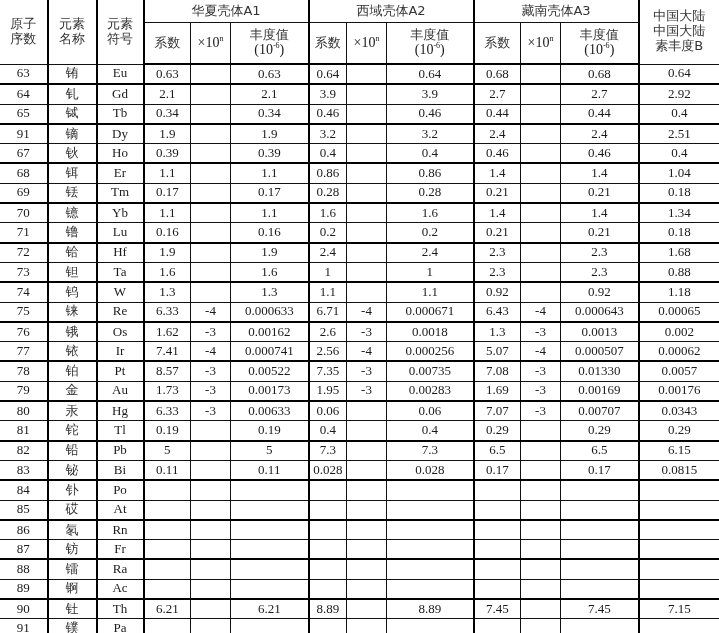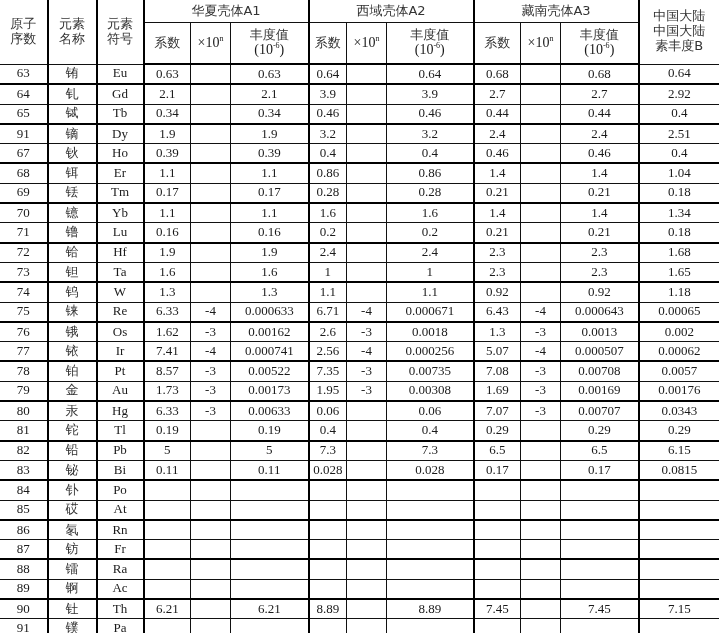--- a/index.html
+++ b/index.html
@@ -237,21 +237,21 @@
         <td class="thick-r">Ta</td>
         <td>1.6</td>
         <td></td>
         <td class="thick-r">1.6</td>
         <td>1</td>
         <td></td>
         <td class="thick-r">1</td>
         <td>2.3</td>
         <td></td>
         <td class="thick-r">2.3</td>
-        <td>1.65</td>
+        <td>0.88</td>
       </tr>
       <tr class="row">
         <td class="thick-r">74</td>
         <td class="thick-r cn">钨</td>
         <td class="thick-r">W</td>
         <td>1.3</td>
         <td></td>
         <td class="thick-r">1.3</td>
         <td>1.1</td>
         <td></td>
@@ -311,33 +311,33 @@
         <td class="thick-r cn">铂</td>
         <td class="thick-r">Pt</td>
         <td>8.57</td>
         <td>-3</td>
         <td class="thick-r">0.00522</td>
         <td>7.35</td>
         <td>-3</td>
         <td class="thick-r">0.00735</td>
         <td>7.08</td>
         <td>-3</td>
-        <td class="thick-r">0.00708</td>
+        <td class="thick-r">0.01330</td>
         <td>0.0057</td>
       </tr>
       <tr class="row thick-b">
         <td class="thick-r">79</td>
         <td class="thick-r cn">金</td>
         <td class="thick-r">Au</td>
         <td>1.73</td>
         <td>-3</td>
         <td class="thick-r">0.00173</td>
         <td>1.95</td>
         <td>-3</td>
-        <td class="thick-r">0.00308</td>
+        <td class="thick-r">0.00283</td>
         <td>1.69</td>
         <td>-3</td>
         <td class="thick-r">0.00169</td>
         <td>0.00176</td>
       </tr>
       <tr class="row">
         <td class="thick-r">80</td>
         <td class="thick-r cn">汞</td>
         <td class="thick-r">Hg</td>
         <td>6.33</td>

